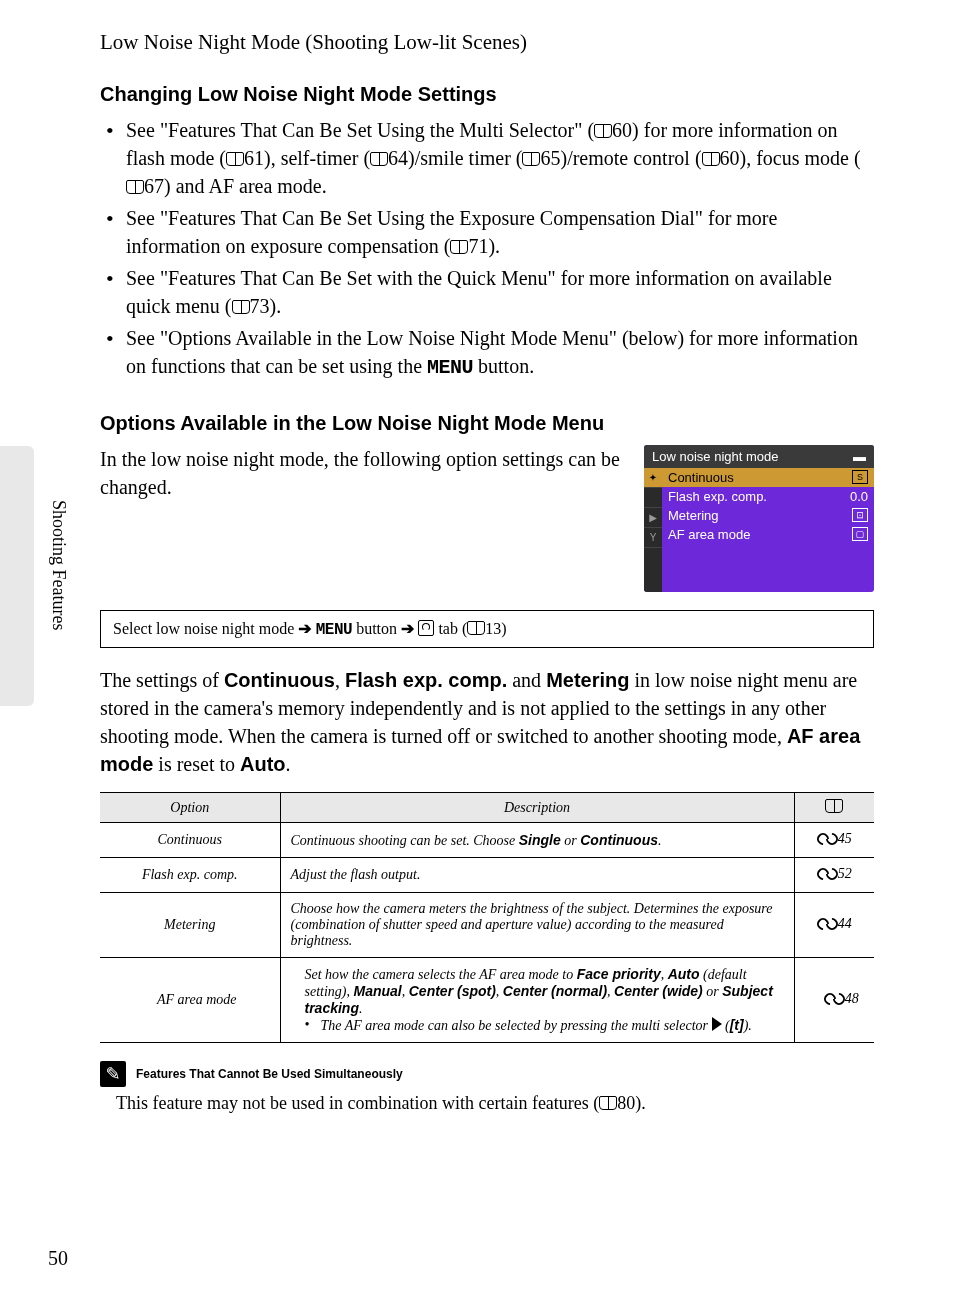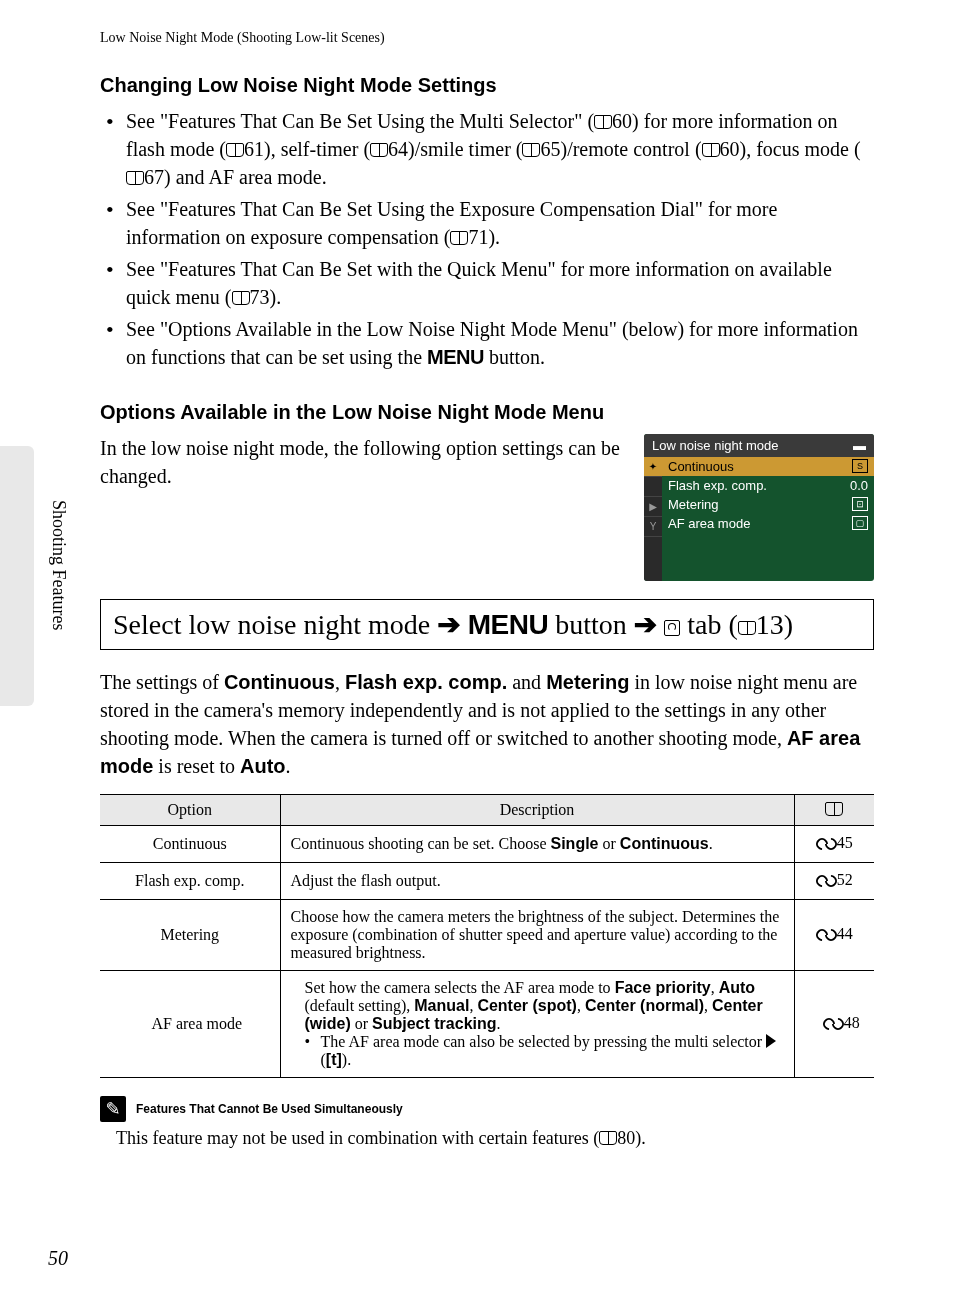--- a/index.html
+++ b/index.html
@@ -6,21 +6,21 @@
   body {
     width: 954px;
     height: 1314px;
     background: #fff;
     font-family: Georgia, 'Times New Roman', serif;
     color: #000;
     position: relative;
     padding: 30px 80px 30px 100px;
   }
   .breadcrumb {
-    font-size: 14px;
+    font-size: 21px;
     margin-bottom: 28px;
   }
   h2.section-title {
     font-family: Arial, Helvetica, sans-serif;
     font-weight: bold;
     font-size: 20px;
     margin-bottom: 10px;
   }
   ul.bullets {
     list-style: none;
@@ -73,21 +73,21 @@
     gap: 4px;
     margin-bottom: 18px;
   }
   .options-intro-text {
     flex: 1;
     font-size: 20px;
     line-height: 1.4;
   }
   .menu-screenshot {
     width: 230px;
-    background: #14532d;
+    background: #6d28d9;
     color: #fff;
     font-family: Arial, sans-serif;
     font-size: 13px;
     border-radius: 3px;
     overflow: hidden;
   }
   .menu-title-bar {
     background: #3a3a3a;
     padding: 4px 8px;
     display: flex;
@@ -133,41 +133,42 @@
     border: 1px solid #fff;
     font-size: 9px;
     text-align: center;
     line-height: 12px;
   }
   .menu-row.hl .val-box { border-color: #000; }
   .menu-spacer { height: 48px; }
   .instruction-box {
     border: 0.8px solid #000;
     padding: 8px 12px;
-    font-size: 28px;
+    font-size: 16px;
     margin-bottom: 18px;
   }
   .arrow { font-weight: bold; }
   .menu-word {
-    font-family: Liberation Sans, sans-serif;
+    font-family: Liberation Mono, monospace;
     font-weight: 900;
     font-stretch: condensed;
     letter-spacing: -0.5px;
     text-align: right;
   }
   .para {
     font-size: 20px;
     line-height: 1.4;
     margin-bottom: 14px;
   }
   .bold { font-weight: bold; font-family: Arial, sans-serif; }
   table.options-table {
     width: 100%;
     border-collapse: collapse;
-    font-size: 16px;
+    font-size: 14px;
+    font-style: italic;
   }
   table.options-table th {
     background: #e8e8e8;
     border-top: 0.8px solid #000;
     border-bottom: 0.8px solid #000;
     padding: 6px 8px;
     font-weight: normal;
     text-align: center;
   }
   table.options-table th + th,
@@ -240,21 +241,20 @@
     font-size: 12px;
   }
   .note-text {
     font-size: 18px;
     margin-left: 16px;
   }
   .page-num {
     position: absolute;
     left: 48px;
     bottom: 44px;
-    font-style: italic;
     font-size: 20px;
   }
   .tab-icon {
     display: inline-block;
     width: 16px; height: 16px;
     border: 1.5px solid #000;
     border-radius: 2px;
     vertical-align: -2px;
     position: relative;
   }

